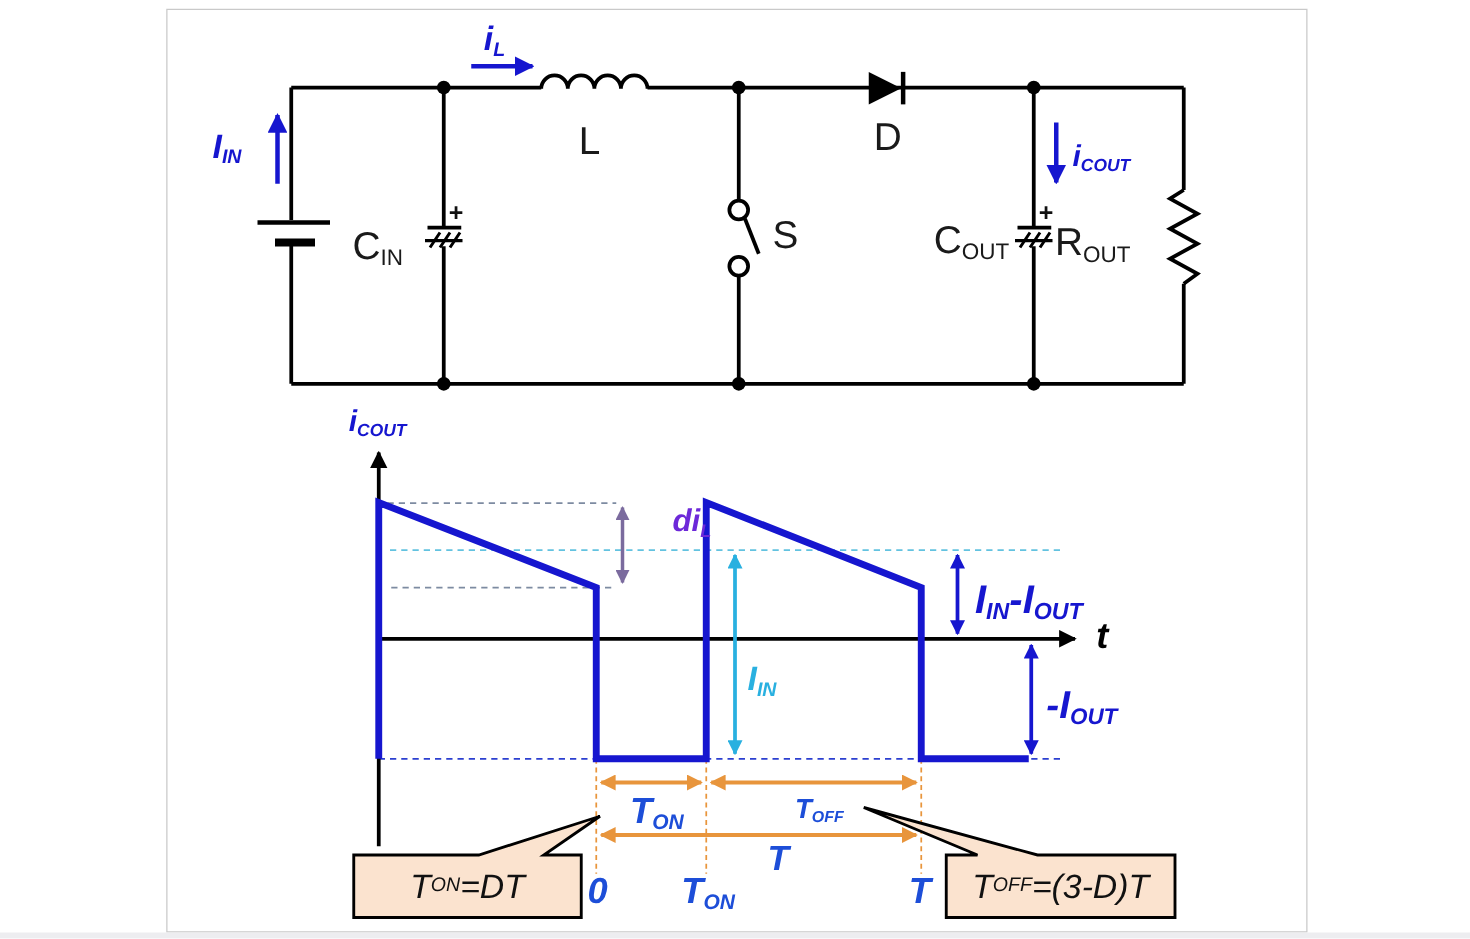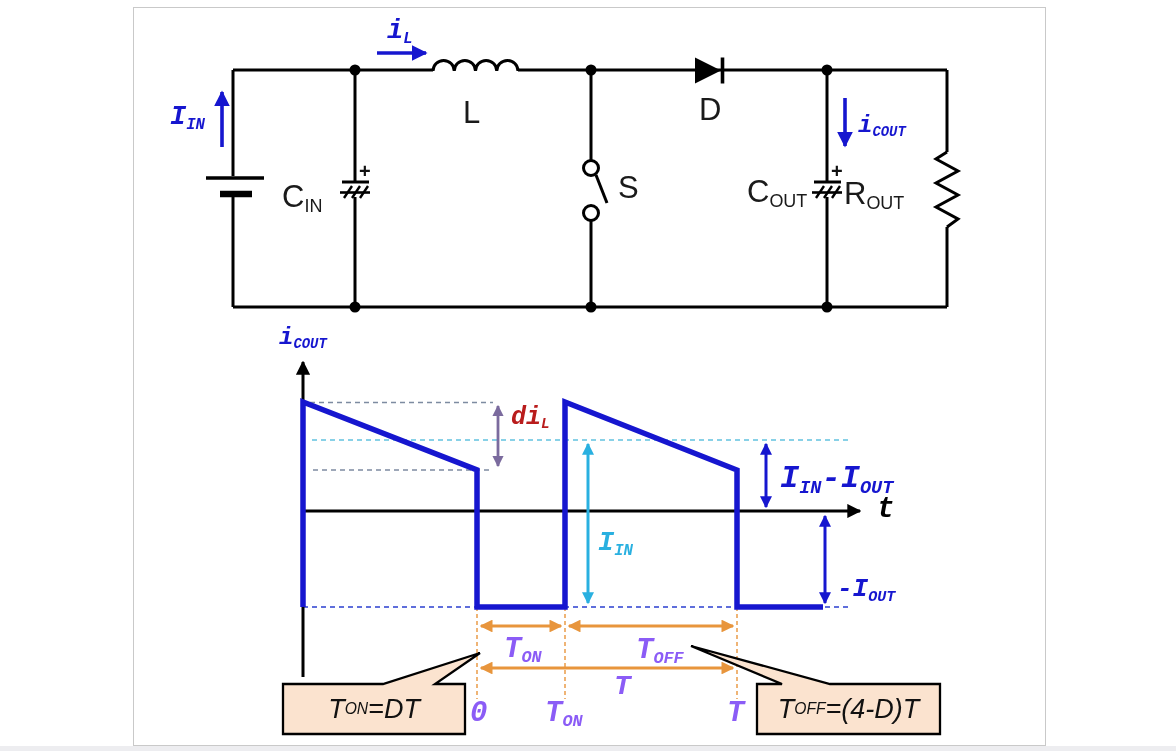--- a/index.html
+++ b/index.html
@@ -5,26 +5,26 @@
   html,body{margin:0;padding:0;background:#ffffff;}
   #canvas{position:relative;width:1176px;height:751px;background:#ffffff;overflow:hidden;
           font-family:"Liberation Sans",sans-serif;}
   #frame{position:absolute;left:133px;top:7px;width:911px;height:737px;
          border:1.5px solid #c9c9c9;background:#ffffff;}
   #bottom-strip{position:absolute;left:0;top:746px;width:1176px;height:5px;background:#ededf0;}
   svg{position:absolute;left:0;top:0;}
   .lbl{position:absolute;line-height:1;white-space:nowrap;color:#1a1a1a;
        font-family:"Liberation Sans",sans-serif;font-size:31px;}
   .math{position:absolute;line-height:1;white-space:nowrap;
-        font-family:Liberation Mono, monospace;font-style:italic;font-weight:bold;}
+        font-family:Liberation Sans, sans-serif;font-style:italic;font-weight:bold;}
   .sub{font-size:0.58em;vertical-align:-0.30em;}
   .blue{color:#1616cf;}
   .cyan{color:#29b0e0;}
-  .purple{color:#b91c1c;}
-  .orange{color:#8b5cf6;text-align:center;}
+  .purple{color:#6d28d9;margin-left:27px;}
+  .orange{color:#1d4ed8;text-align:center;}
   .plus{position:absolute;line-height:1;font-size:20px;font-weight:700;color:#111;}
   .callout-text{position:absolute;display:flex;align-items:center;justify-content:center;
         font-family:"Liberation Sans",sans-serif;font-style:italic;font-size:27px;color:#111;
         line-height:1;white-space:nowrap;}
 </style>
 </head>
 <body>
 
 <div id="canvas">
   <div id="frame"></div>
@@ -162,31 +162,31 @@
   <div class="math blue" style="left:858px;top:114px;font-size:24px"><span>i</span><span class="sub">COUT</span></div>
   <div class="lbl" style="left:747px;top:176px"><span>C</span><span class="sub">OUT</span></div>
   <div class="plus" style="left:831px;top:161px"><span>+</span></div>
   <div class="lbl" style="left:844px;top:178px"><span>R</span><span class="sub">OUT</span></div>
 
   <div class="math blue" style="left:279px;top:326px;font-size:24px"><span>i</span><span class="sub">COUT</span></div>
   <div class="math" style="left:877px;top:495px;font-size:29px;color:#000"><span>t</span></div>
   <div class="math purple" style="left:511px;top:405px;font-size:25px"><span>di</span><span class="sub">L</span></div>
   <div class="math cyan" style="left:598px;top:530px;font-size:27px"><span>I</span><span class="sub">IN</span></div>
   <div class="math blue" style="left:780px;top:463px;font-size:32px"><span>I</span><span class="sub">IN</span><span>-I</span><span class="sub">OUT</span></div>
-  <div class="math blue" style="left:837px;top:576px;font-size:26px"><span>-I</span><span class="sub">OUT</span></div>
+  <div class="math blue" style="left:837px;top:548px;font-size:31px"><span>-I</span><span class="sub">OUT</span></div>
   <div class="math orange" style="left:504px;top:635px;font-size:29px"><span>T</span><span class="sub">ON</span></div>
-  <div class="math orange" style="left:636px;top:636px;font-size:29px"><span>T</span><span class="sub">OFF</span></div>
+  <div class="math orange" style="left:636px;top:636px;font-size:22px"><span>T</span><span class="sub">OFF</span></div>
   <div class="math orange" style="left:614px;top:673px;font-size:28px"><span>T</span></div>
   <div class="math orange" style="left:470px;top:699px;font-size:29px"><span>0</span></div>
   <div class="math orange" style="left:545px;top:699px;font-size:29px"><span>T</span><span class="sub">ON</span></div>
   <div class="math orange" style="left:727px;top:699px;font-size:29px"><span>T</span></div>
 
   <div class="callout-text" style="left:283px;top:686px;width:182px;height:46px">
       <span>T</span>
       <span class="sub">ON</span>
       <span>=DT</span>
     </div>
   <div class="callout-text" style="left:757px;top:686px;width:183px;height:46px">
       <span>T</span>
       <span class="sub">OFF</span>
-      <span>=(4-D)T</span>
+      <span>=(3-D)T</span>
     </div>
 </div>
 
 </body></html>

